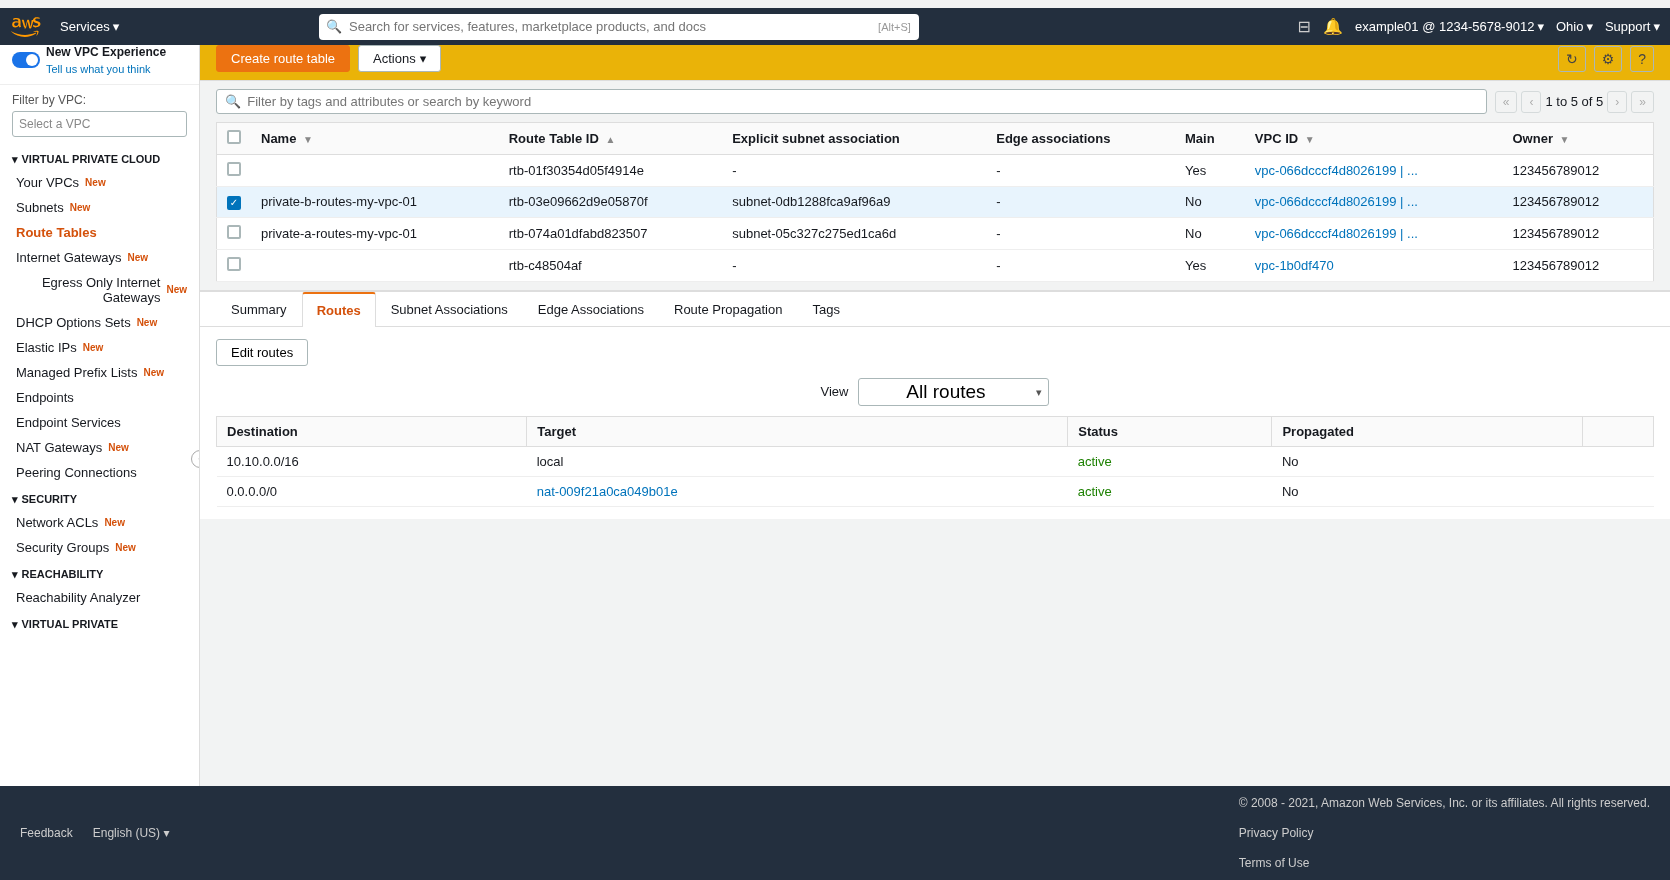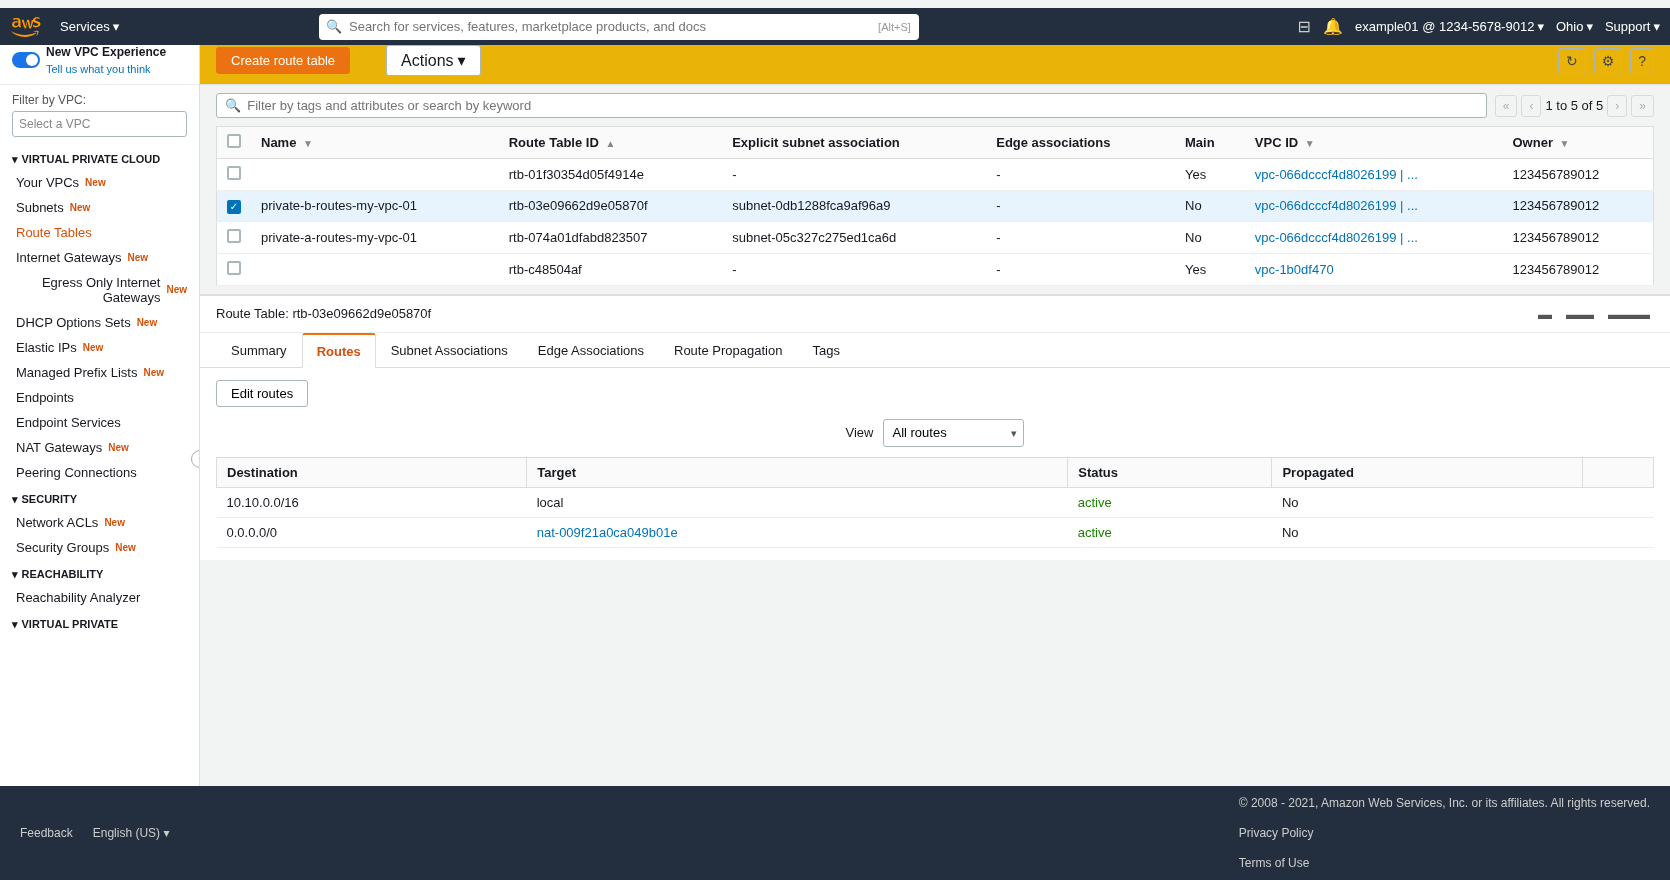--- a/index.html
+++ b/index.html
@@ -78,39 +78,39 @@
     }
 
     .sidebar-section-header {
       padding: 8px 12px 4px; font-size: 11px; font-weight: 700; color: #16191f;
       display: flex; align-items: center; gap: 4px; cursor: pointer;
     }
     .sidebar-item {
       padding: 5px 12px 5px 16px; font-size: 13px; color: #16191f; cursor: pointer;
       display: flex; align-items: center; gap: 4px; text-align: right;
     }
-    .sidebar-item.active { color: #d4510b; font-weight: 400; }
+    .sidebar-item.active { color: #d4510b; font-weight: 700; }
     .sidebar-item .badge-new { font-size: 10px; color: #d4510b; font-weight: 700; margin-left: 2px; }
 
     
     .main { flex: 1; overflow-y: auto; display: flex; flex-direction: column; }
 
     
     .toolbar {
       background: #eab308; border-bottom: 1px solid #ddd;
       padding: 8px 16px; display: flex; align-items: center; gap: 8px;
     }
     .btn-primary {
       background: #ec7211; color: #fff; border: 1px solid #ec7211;
       padding: 5px 14px; border-radius: 3px; font-size: 13px; cursor: pointer; font-weight: 500;
     }
     .btn-secondary {
       background: #fff; color: #16191f; border: 1px solid #aab7b8;
-      padding: 5px 14px; border-radius: 3px; font-size: 16px; cursor: pointer;
-      display: flex; align-items: center; gap: 4px; margin-left: 28px;
+      padding: 5px 14px; border-radius: 3px; font-size: 13px; cursor: pointer;
+      display: flex; align-items: center; gap: 4px;
     }
     .toolbar-spacer { flex: 1; }
     .toolbar-icons { display: flex; gap: 8px; align-items: center; }
     .toolbar-icon-btn {
       background: none; border: 1px solid #aab7b8; padding: 4px 7px; border-radius: 3px;
       cursor: pointer; font-size: 14px; color: #444;
     }
 
     
     .table-area { padding: 8px 16px; }
@@ -190,22 +190,22 @@
       background: #fff; border: 1px solid #aab7b8; padding: 5px 14px;
       border-radius: 3px; font-size: 13px; cursor: pointer; margin-bottom: 12px;
     }
 
     .view-row {
       display: flex; align-items: center; gap: 10px; margin-bottom: 10px; justify-content: center;
     }
     .view-label { font-size: 13px; }
     .view-select {
       height: 28px; border: 1px solid #aab7b8; border-radius: 3px;
-      padding: 0 24px 0 8px; font-size: 13px; background: #fff;
-      appearance: none; cursor: pointer; min-width: 120px;
+      padding: 0 24px 0 8px; font-size: 19px; background: #fff;
+      appearance: none; cursor: pointer; min-width: 120px; text-align: center;
     }
     .view-select-wrap { position: relative; display: inline-block; }
     .view-select-wrap::after {
       content: '▾'; position: absolute; right: 8px; top: 50%; transform: translateY(-50%);
       pointer-events: none; font-size: 11px; color: #555;
     }
 
     table.routes-table {
       width: 100%; border-collapse: collapse; font-size: 13px;
     }
@@ -442,31 +442,20 @@
       <td>-</td>
       <td>Yes</td>
       <td><span class="link-blue">vpc-1b0df470</span></td>
       <td>123456789012</td>
     </tr>
           </tbody>
       </table>
     </div>
 
     <div class="detail-panel">
-      <div class="detail-header">
-        <span class="detail-title">
-          <span>Route Table:</span>
-          <span>rtb-03e09662d9e05870f</span>
-        </span>
-        <div class="detail-panel-icons">
-          <button class="panel-size-btn">▬</button>
-          <button class="panel-size-btn">▬▬</button>
-          <button class="panel-size-btn">▬▬▬</button>
-        </div>
-      </div>
 
       <div class="tabs" id="detail-tabs-container">
       <div class="tab">Summary</div>
           <div class="tab active">Routes</div>
           <div class="tab">Subnet Associations</div>
           <div class="tab">Edge Associations</div>
           <div class="tab">Route Propagation</div>
           <div class="tab">Tags</div>
         </div>
 

